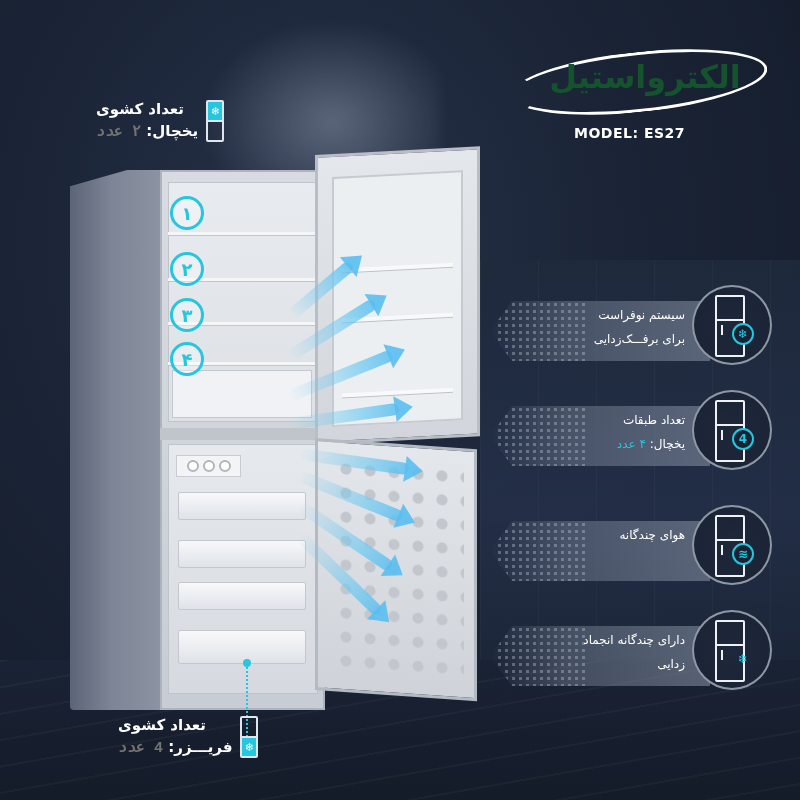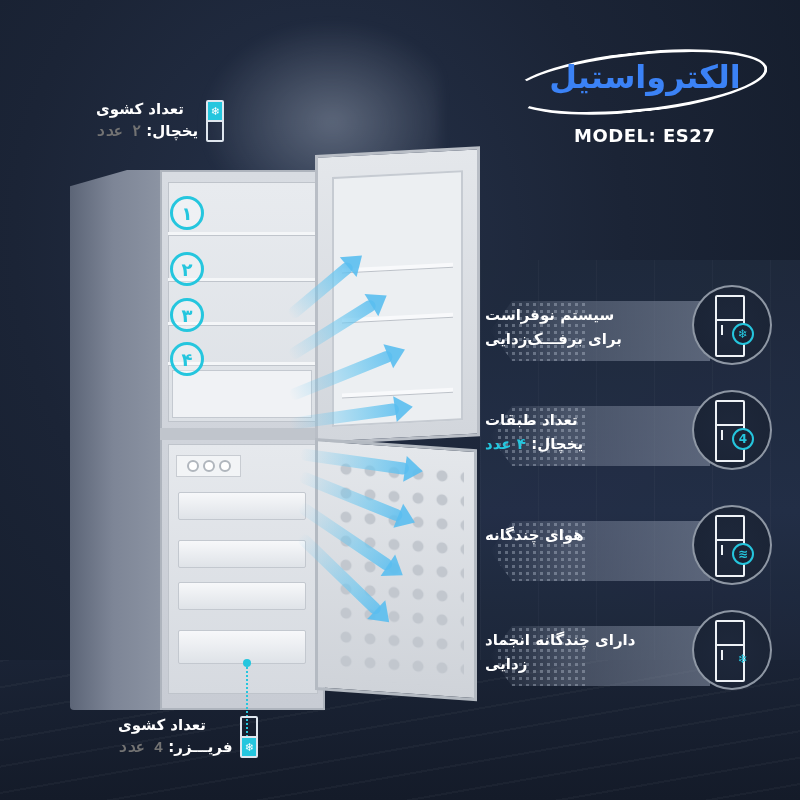--- a/index.html
+++ b/index.html
@@ -36,25 +36,25 @@
     position: absolute; left: 510px; top: 48px; width: 260px; height: 70px;
   }
   .logo-ring {
     position: absolute; left: 0; top: 4px; width: 258px; height: 60px;
     border: 3px solid #ffffff; border-radius: 50%;
     transform: rotate(-6deg);
     border-left-color: transparent;
   }
   .logo-text {
     position: absolute; left: 30px; top: 10px; width: 210px; text-align: center;
-    font-family: "DejaVu Sans", sans-serif; font-weight: bold; font-size: 32px; color: #3b82f6;
+    font-family: "DejaVu Sans", sans-serif; font-weight: bold; font-size: 32px; color: #14532d;
     direction: rtl; letter-spacing: -1px;
   }
   .model {
-    position: absolute; left: 574px; top: 125px; font-weight: bold; font-size: 18px;
+    position: absolute; left: 574px; top: 125px; font-weight: bold; font-size: 14px;
     color: #fff; letter-spacing: 0.5px;
   }
 
   
   .fridge-side {
     position: absolute; left: 70px; top: 170px; width: 95px; height: 540px;
     background: linear-gradient(90deg, #5c6577 0%, #7d8596 45%, #8d95a4 100%);
     border-radius: 12px 0 0 4px;
     clip-path: polygon(0 3%, 60% 0, 100% 0, 100% 100%, 0 100%);
   }
@@ -168,22 +168,22 @@
     position: absolute; left: 0; top: 16px; width: 220px; height: 60px;
     background: linear-gradient(90deg, rgba(120,130,150,0) 0%, rgba(120,130,150,0.45) 35%, rgba(130,140,160,0.6) 100%);
     clip-path: polygon(10% 0, 100% 0, 100% 100%, 10% 100%, 0 50%);
   }
   .feature-band::before {
     content: ""; position: absolute; left: 6px; top: 0; width: 90px; height: 100%;
     background-image: radial-gradient(circle, rgba(200,210,225,0.35) 0 1.5px, transparent 2px);
     background-size: 7px 7px;
   }
   .feature-text {
-    position: absolute; right: 105px; top: 18px; width: 200px; text-align: left; direction: rtl;
-    font-weight: bold; font-size: 15px; line-height: 24px; color: #fff;
+    position: absolute; right: 105px; top: 18px; width: 200px; text-align: right; direction: rtl;
+    font-weight: normal; font-size: 12px; line-height: 24px; color: #fff;
   }
   .feature-text .accent { color: #25c6de; }
   .feature-ring {
     position: absolute; left: 202px; top: 0; width: 80px; height: 80px; border-radius: 50%;
     border: 2px solid rgba(220,228,238,0.6);
     background: radial-gradient(circle, #1e283b 0%, #1a2334 100%);
   }
   .feat-fridge {
     position: absolute; left: 225px; top: 10px; width: 30px; height: 62px;
     border: 2px solid #eef2f6; border-radius: 2px;

